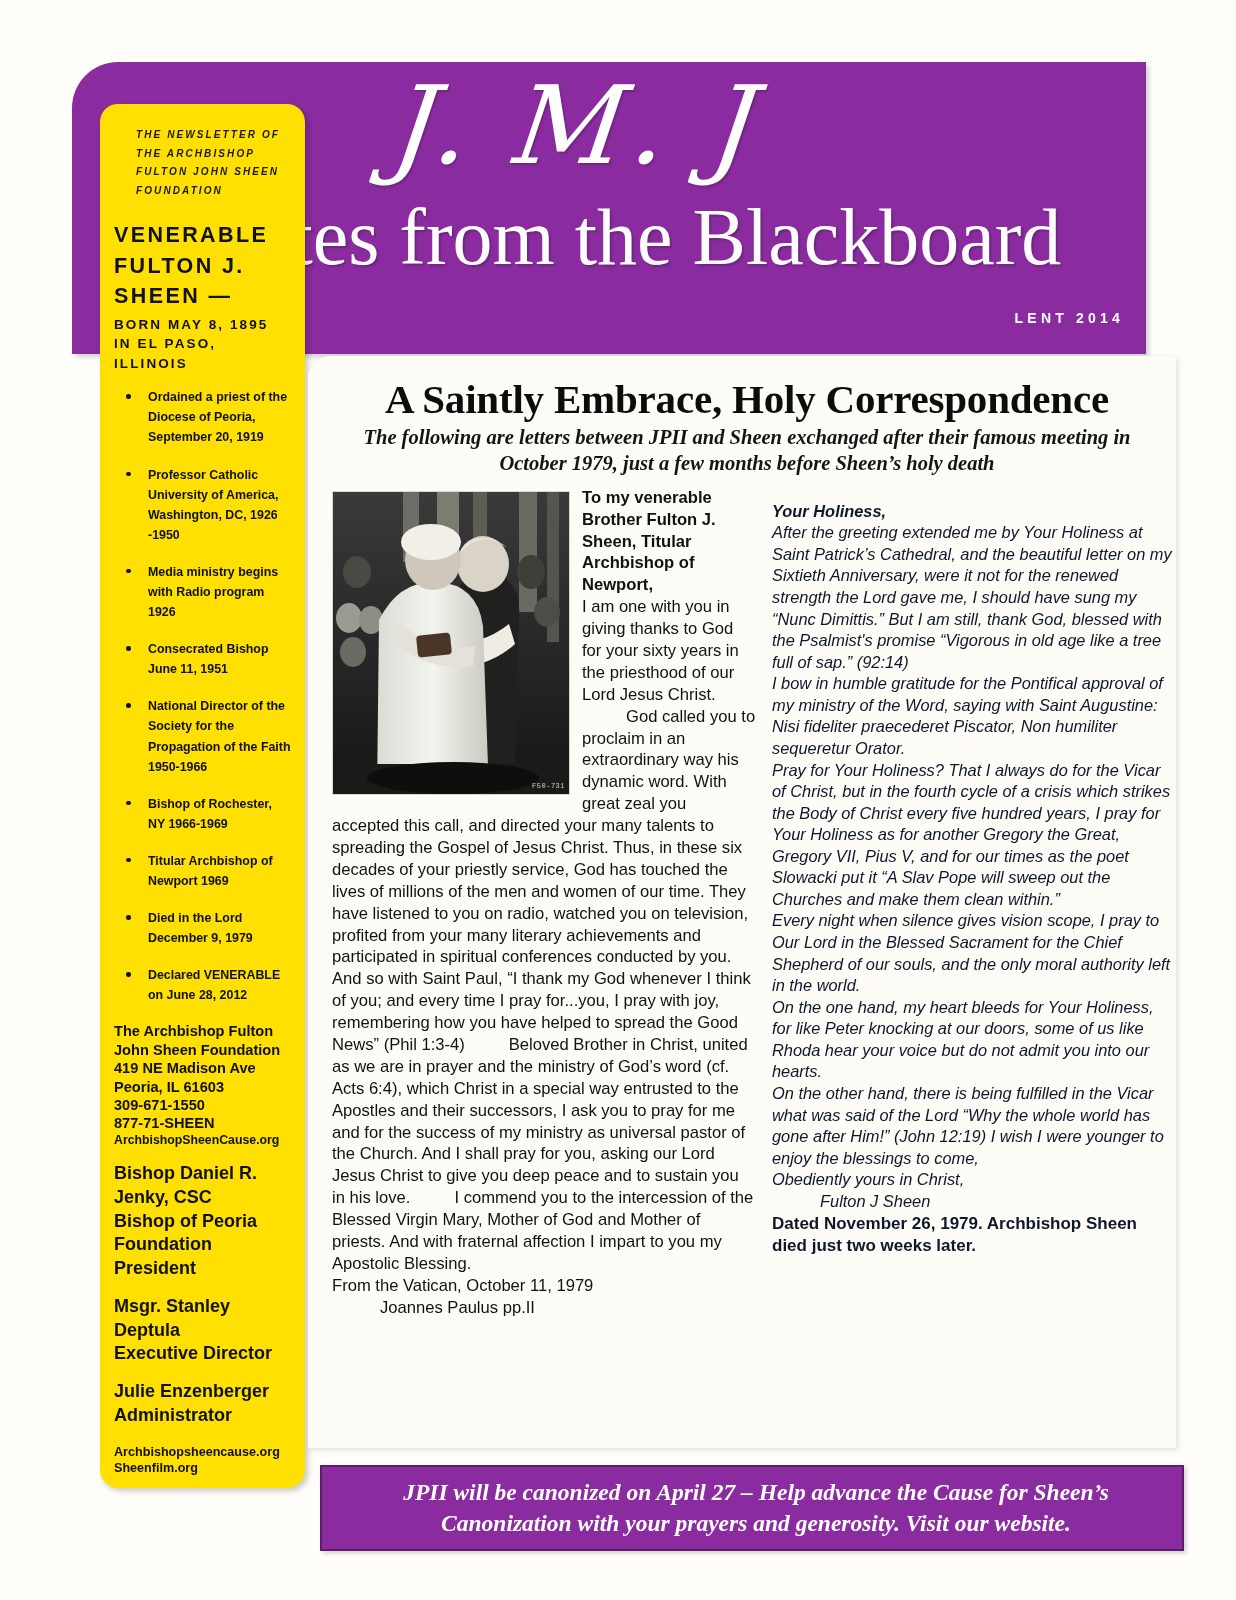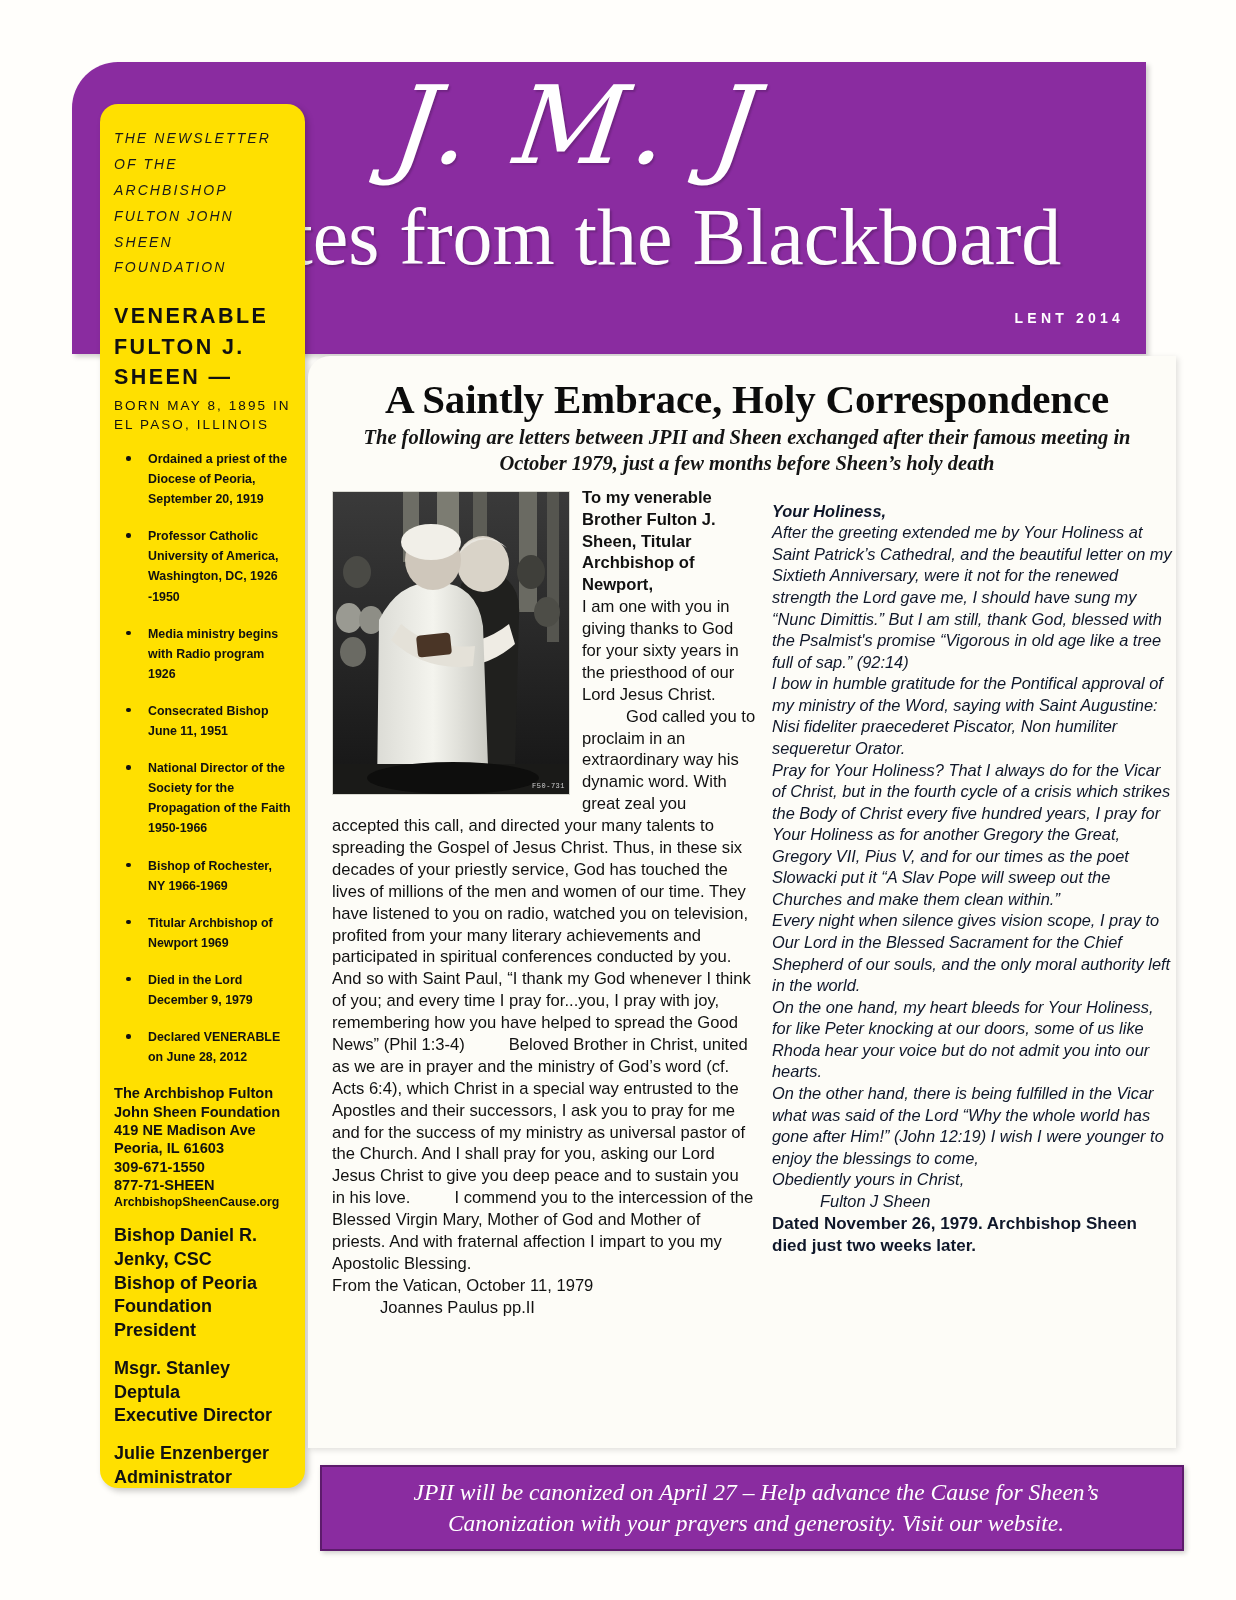--- a/index.html
+++ b/index.html
@@ -60,31 +60,31 @@
   .sidebar{
     position:absolute;left:100px;top:104px;width:205px;height:1384px;
     background:#ffe000;
     border-radius:18px;
     box-shadow:3px 3px 6px rgba(0,0,0,.22);
     box-sizing:border-box;
     padding:22px 14px 10px 14px;
     overflow:hidden;
   }
   .sb-kicker{
-    font-size:14px;font-weight:normal;font-style:italic;letter-spacing:2.1px;
-    color:#1a1a1a;line-height:1.85;text-transform:uppercase;
+    font-size:10px;font-weight:bold;font-style:italic;letter-spacing:2.1px;
+    color:#1a1a1a;line-height:1.85;text-transform:uppercase;margin-left:22px;
   }
   .sb-head{
     margin-top:20px;
     font-size:21.5px;font-weight:bold;letter-spacing:2.4px;color:#111;
     line-height:1.42;
   }
   .sb-sub{
     margin-top:3px;
-    font-size:13.5px;font-weight:normal;letter-spacing:2.1px;color:#111;
+    font-size:13.5px;font-weight:bold;letter-spacing:2.1px;color:#111;
     line-height:1.45;
   }
   ul.sb-list{
     list-style:none;margin:14px 0 0 0;padding:0;
   }
   ul.sb-list li{
     position:relative;padding-left:34px;margin-bottom:17px;
     font-size:12.4px;font-weight:bold;color:#111;line-height:1.62;
   }
   ul.sb-list li:before{
@@ -157,21 +157,21 @@
     position:absolute;left:320px;top:1465px;width:864px;height:86px;
     background:#8a2ca0;
     border:2px solid #5d1b6c;
     box-sizing:border-box;
     display:flex;align-items:center;justify-content:center;
     box-shadow:2px 2px 5px rgba(0,0,0,.2);
   }
   .banner-text{
     color:#ffffff;text-align:center;
     font-family:"Liberation Serif", serif;
-    font-weight:normal;font-style:italic;font-size:23.5px;line-height:1.32;
+    font-weight:bold;font-style:italic;font-size:23.5px;line-height:1.32;
     padding:0 26px;
     margin-left:8px;
   }
 </style>
 </head>
 <body>
 
 <div class="page">
 
   <div class="masthead">

